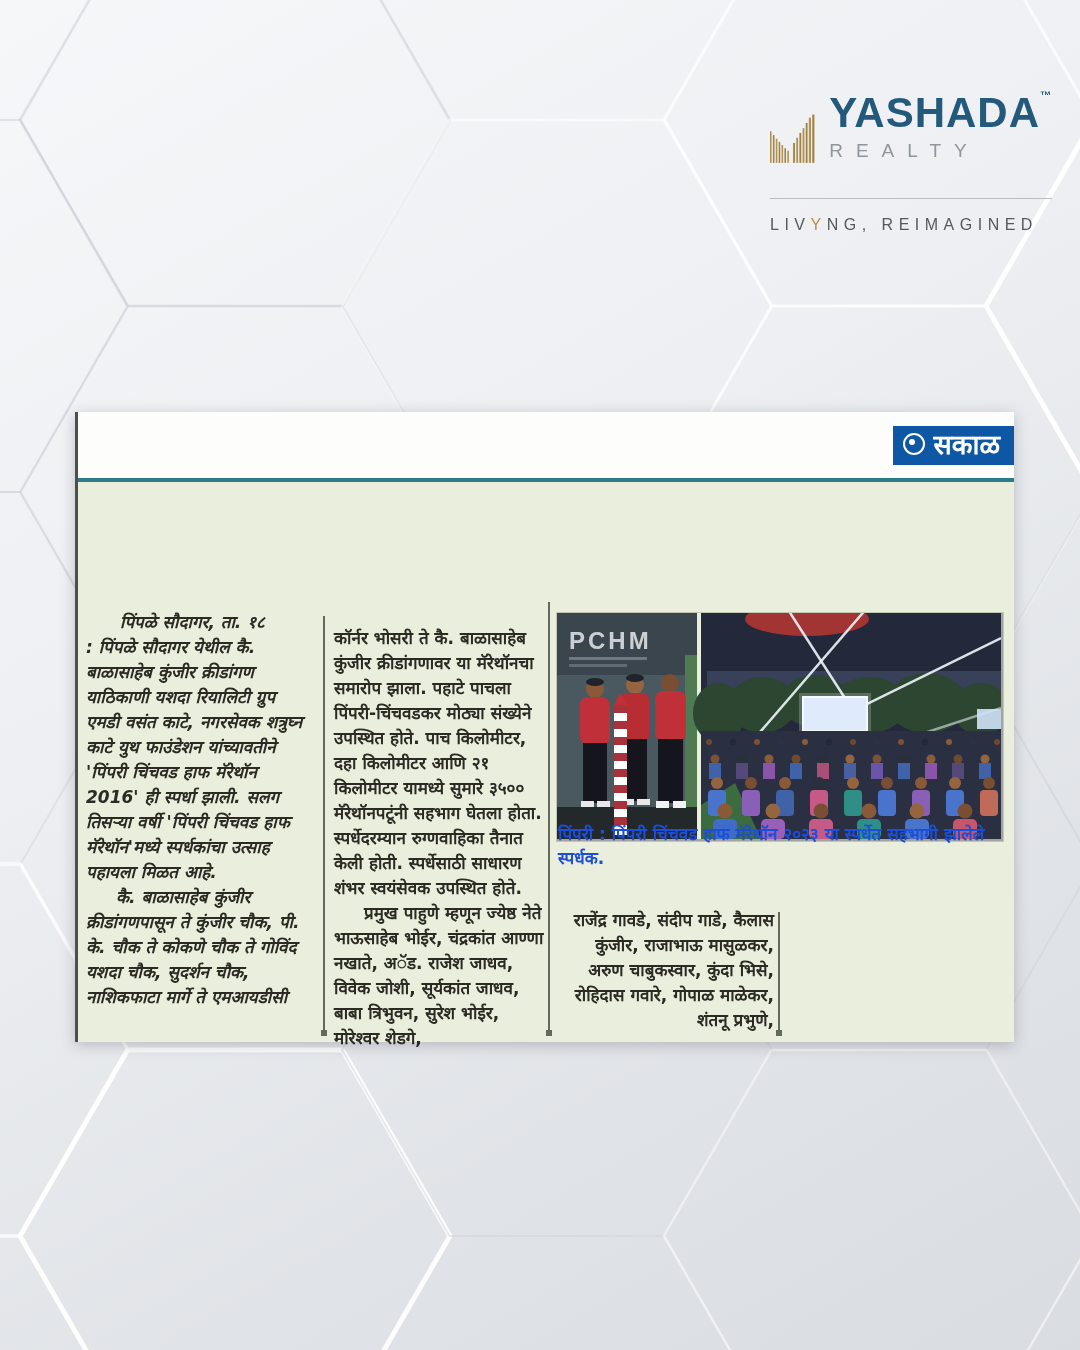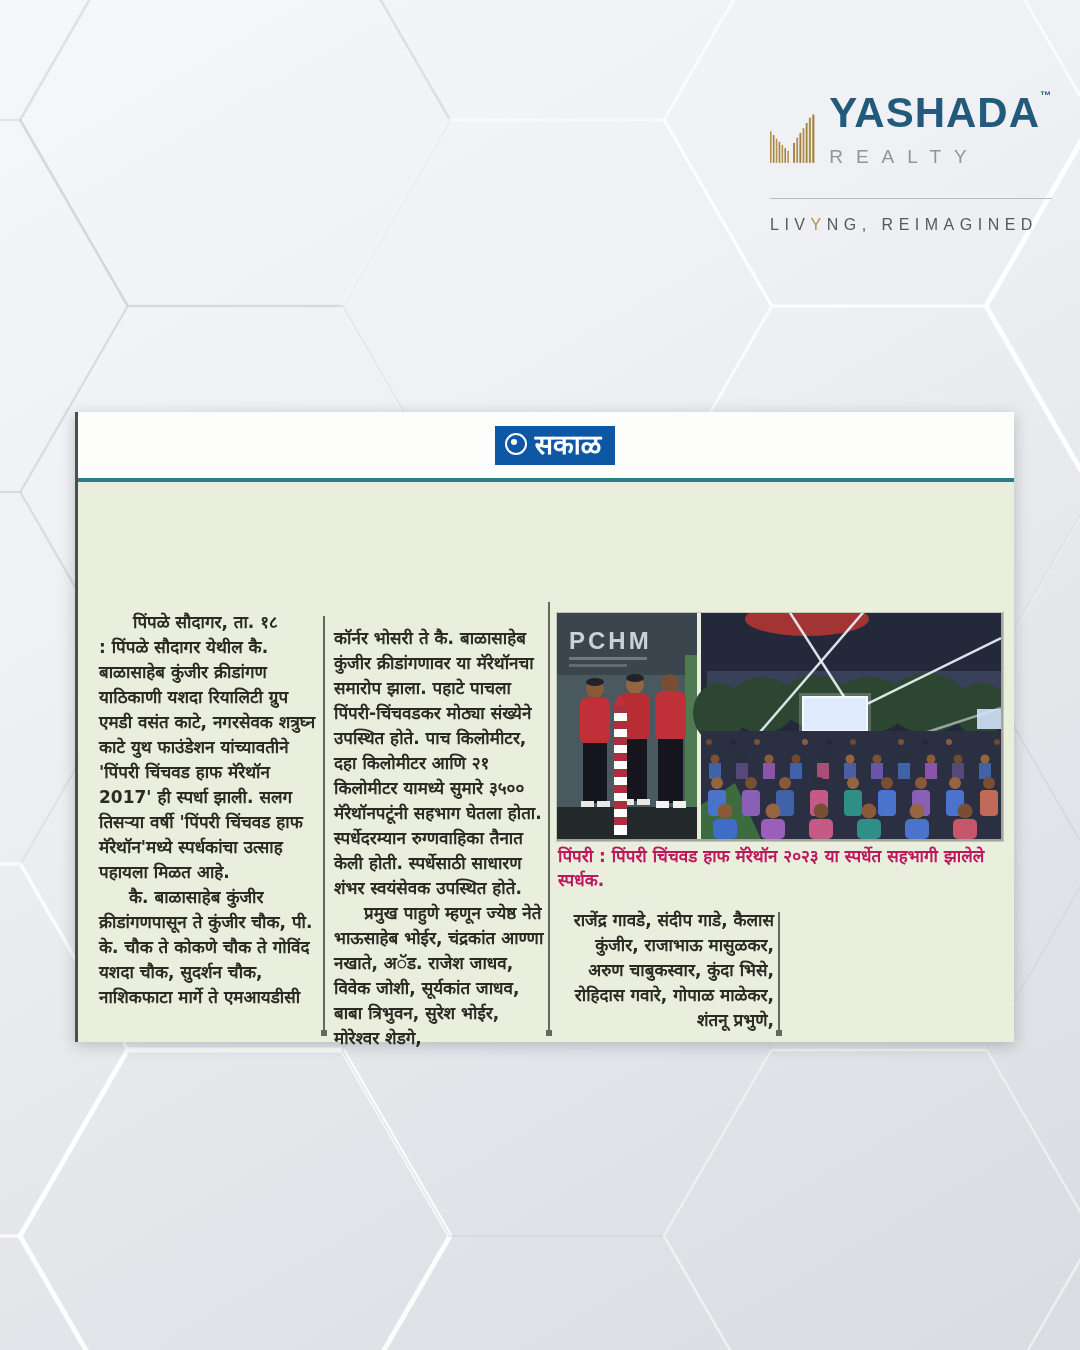--- a/index.html
+++ b/index.html
@@ -11,64 +11,64 @@
   .hex-bg { position:absolute; inset:0; }
 
   
   .brand { position:absolute; left:770px; top:92px; width:282px; }
   .brand-top { display:flex; gap:14px; }
   .brand-names { padding-bottom:2px; }
   .brand-name { font-family:"Liberation Sans", sans-serif; font-size:42px; font-weight:600;
     color:#235a7c; letter-spacing:1px; line-height:1; white-space:nowrap; }
   .brand-tm { font-size:11px; vertical-align:top; position:relative; top:-2px; color:#235a7c; }
   .brand-sub { font-family:"Liberation Sans", sans-serif; font-size:19px; color:#8f959b;
-    letter-spacing:13px; margin-top:12px; white-space:nowrap; }
+    letter-spacing:13px; margin-top:6px; white-space:nowrap; }
   .brand-rule { height:1px; background:#b8bdc3; margin-top:11px; }
   .brand-tagline { font-family:"Liberation Sans", sans-serif; margin-top:17px; font-size:16px;
     letter-spacing:5.5px; color:#55595e; font-weight:500; white-space:nowrap; }
   .gold { color:#b2904e; }
 
   
   .clipping { position:absolute; left:75px; top:412px; width:936px; height:630px;
     background:#e9eedd; box-shadow:0 3px 14px rgba(40,45,55,.25);
     border-left:3px solid #4d4f4c; }
   .clip-top { position:absolute; left:0; right:0; top:0; height:66px; background:#fdfefb;
-    display:flex; align-items:center; justify-content:center;padding-left:18px; }
+    display:flex; align-items:center; justify-content:flex-end;padding-left:18px; }
   .masthead { background:#0e57a5; color:#ffffff; padding:5px 14px 7px 10px; font-size:27px;
     font-weight:800; display:flex; align-items:center; gap:8px; line-height:1; }
   .masthead-emblem { width:18px; height:18px; border:2px solid #fff; border-radius:50%;
     position:relative; flex:0 0 auto; }
   .masthead-emblem::after { content:""; position:absolute; left:4px; top:4px; width:6px; height:6px;
     background:#fff; border-radius:50%; }
   .teal-rule { position:absolute; left:0; right:0; top:66px; height:4px; background:#2c7d89; }
 
   .headline { position:absolute; left:28px; top:90px; width:890px; font-size:52px; font-weight:800;
     color:#0e0e0c; line-height:1.05; letter-spacing:0; white-space:nowrap; }
 
   .news-col { position:absolute; font-size:17px; line-height:25px; color:#2b2b24; font-weight:600;
     text-align:left; }
-  .col1 { left:21px;  top:198px; width:223px; }
+  .col1 { left:8px;  top:198px; width:223px;font-style:italic; }
   .col2 { left:256px; top:198px; width:212px;margin-top:16px; }
   .col3 { left:480px; top:496px; width:216px;text-align:right; }
   .col4 { left:712px; top:496px; width:212px; }
   .dateline { font-weight:800; padding-left:34px; }
   .para-indent { text-indent:30px; }
 
   .v-divider { position:absolute; width:2px; background:#626a5c; }
   .v-divider::after { content:""; position:absolute; left:-2px; bottom:-2px; width:6px; height:6px;
     background:#626a5c; }
   .div1 { left:245px; top:204px; height:418px; }
   .div2 { left:470px; top:190px; height:432px; }
   .div3 { left:700px; top:500px; height:122px; }
 
   .photo { position:absolute; left:478px; top:200px; width:446px; height:228px;
     border:1px solid #c2c7b2; background:#a3a3a3; }
   .photo svg { display:block; }
-  .caption { position:absolute; left:480px; top:432px; width:442px; font-size:17px; font-weight:800;
-    color:#be185d; line-height:24px; }
+  .caption { position:absolute; left:480px; top:410px; width:442px; font-size:17px; font-weight:800;
+    color:#1d4ed8; line-height:24px; }
 </style>
 </head>
 <body>
 
 <div class="canvas">
 
   <svg class="hex-bg" width="1080" height="1350" viewBox="0 0 1080 1350" fill="none">
     <g stroke-linejoin="round" fill="none">
       <polygon points="450,120 342.5,306 127.5,306 20,120 127.5,-66 342.5,-66" stroke="rgba(198,203,211,0.5)" stroke-width="2.5"></polygon>
       <polygon points="772,306 664.5,492 449.5,492 342,306 449.5,120 664.5,120" stroke="rgba(255,255,255,0.55)" stroke-width="3"></polygon>
@@ -122,21 +122,21 @@
       <div class="masthead">
         <span class="masthead-emblem"></span>
         <span>सकाळ</span>
       </div>
     </div>
     <div class="teal-rule"></div>
 
 
     <div class="news-col col1">
       <div class="dateline">पिंपळे सौदागर, ता. १८</div>
-      <div>: पिंपळे सौदागर येथील कै. बाळासाहेब कुंजीर क्रीडांगण याठिकाणी यशदा रियालिटी ग्रुप एमडी वसंत काटे, नगरसेवक शत्रुघ्न काटे युथ फाउंडेशन यांच्यावतीने 'पिंपरी चिंचवड हाफ मॅरेथॉन 2017' ही स्पर्धा झाली. सलग तिसऱ्या वर्षी 'पिंपरी चिंचवड हाफ मॅरेथॉन'मध्ये स्पर्धकांचा उत्साह पहायला मिळत आहे.</div>
+      <div>: पिंपळे सौदागर येथील कै. बाळासाहेब कुंजीर क्रीडांगण याठिकाणी यशदा रियालिटी ग्रुप एमडी वसंत काटे, नगरसेवक शत्रुघ्न काटे युथ फाउंडेशन यांच्यावतीने 'पिंपरी चिंचवड हाफ मॅरेथॉन 2016' ही स्पर्धा झाली. सलग तिसऱ्या वर्षी 'पिंपरी चिंचवड हाफ मॅरेथॉन'मध्ये स्पर्धकांचा उत्साह पहायला मिळत आहे.</div>
       <div class="para-indent">कै. बाळासाहेब कुंजीर क्रीडांगणपासून ते कुंजीर चौक, पी. के. चौक ते कोकणे चौक ते गोविंद यशदा चौक, सुदर्शन चौक, नाशिकफाटा मार्गे ते एमआयडीसी</div>
     </div>
 
     <div class="v-divider div1"></div>
 
     <div class="news-col col2">
       <div>कॉर्नर भोसरी ते कै. बाळासाहेब कुंजीर क्रीडांगणावर या मॅरेथॉनचा समारोप झाला. पहाटे पाचला पिंपरी-चिंचवडकर मोठ्या संख्येने उपस्थित होते. पाच किलोमीटर, दहा किलोमीटर आणि २१ किलोमीटर यामध्ये सुमारे ३५०० मॅरेथॉनपटूंनी सहभाग घेतला होता. स्पर्धेदरम्यान रुग्णवाहिका तैनात केली होती. स्पर्धेसाठी साधारण शंभर स्वयंसेवक उपस्थित होते.</div>
       <div class="para-indent">प्रमुख पाहुणे म्हणून ज्येष्ठ नेते भाऊसाहेब भोईर, चंद्रकांत आण्णा नखाते, अॅड. राजेश जाधव, विवेक जोशी, सूर्यकांत जाधव, बाबा त्रिभुवन, सुरेश भोईर, मोरेश्वर शेडगे,</div>
     </div>
 

